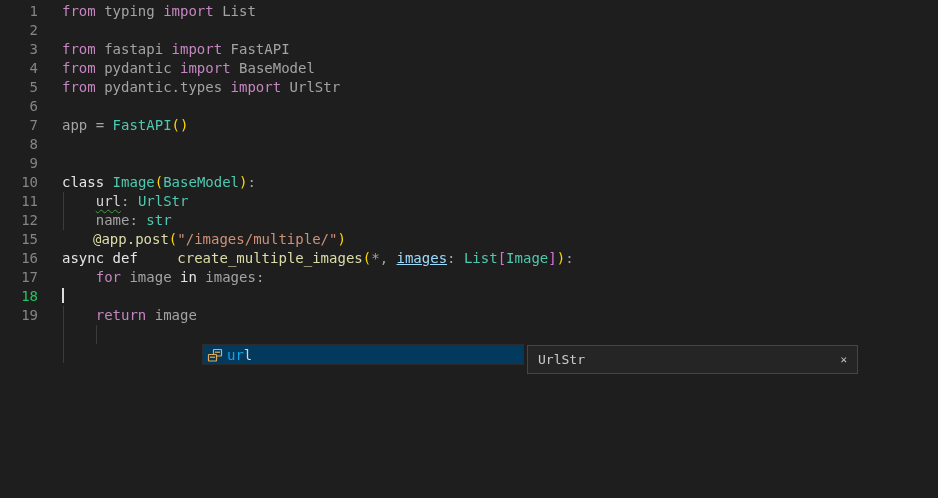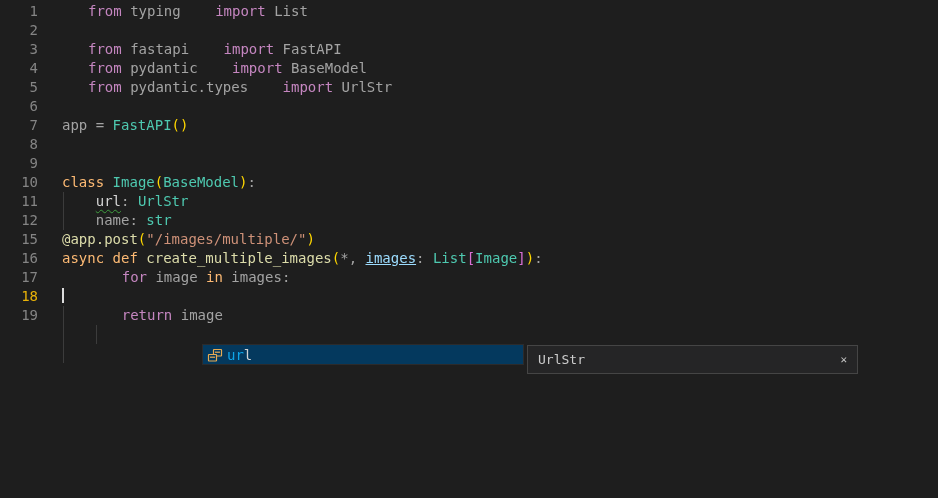--- a/index.html
+++ b/index.html
@@ -5,26 +5,26 @@
   html,body{margin:0;padding:0;}
   body{
     width:938px;height:498px;overflow:hidden;position:relative;
     background:#1e1e1e;
     font-family:"DejaVu Sans Mono","Liberation Mono",monospace;
     font-size:14px;
   }
   #editor{position:absolute;top:2px;left:0;width:938px;}
   .line{height:19px;line-height:19px;white-space:pre;position:relative;padding-left:62px;color:#d4d4d4;}
   .ln{position:absolute;left:0;top:0;width:38px;text-align:right;color:#858585;}
-  .line.active .ln{color:#eab308;}
+  .line.active .ln{color:#22c55e;}
   
-  .k{color:#c586c0;margin-left:26px;}   
-  .b{color:#fdba74;}   
+  .k{color:#c586c0;}   
+  .b{color:#e5e5e5;}   
   .t{color:#4ec9b0;}   
-  .f{color:#dcdcaa;}   
+  .f{color:#dcdcaa;margin-left:31px;}   
   .s{color:#ce9178;}   
   .g1{color:#ffd700;}  
   .g2{color:#da70d6;}  
   .p{color:#a3a3a3;}   
   .a{color:#9cdcfe;text-decoration:underline;}   
   .u{color:#d4d4d4;text-decoration:underline;text-decoration-style:wavy;
      text-decoration-color:#3f9f3f;text-decoration-thickness:1px;text-underline-offset:3px;}
   .cursor{display:inline-block;width:2px;height:15px;background:#dcdcdc;vertical-align:-2px;}
   .guide{position:absolute;width:1px;background:#3c3c3c;}
   #guide-a{left:63px;top:192px;height:38px;}

